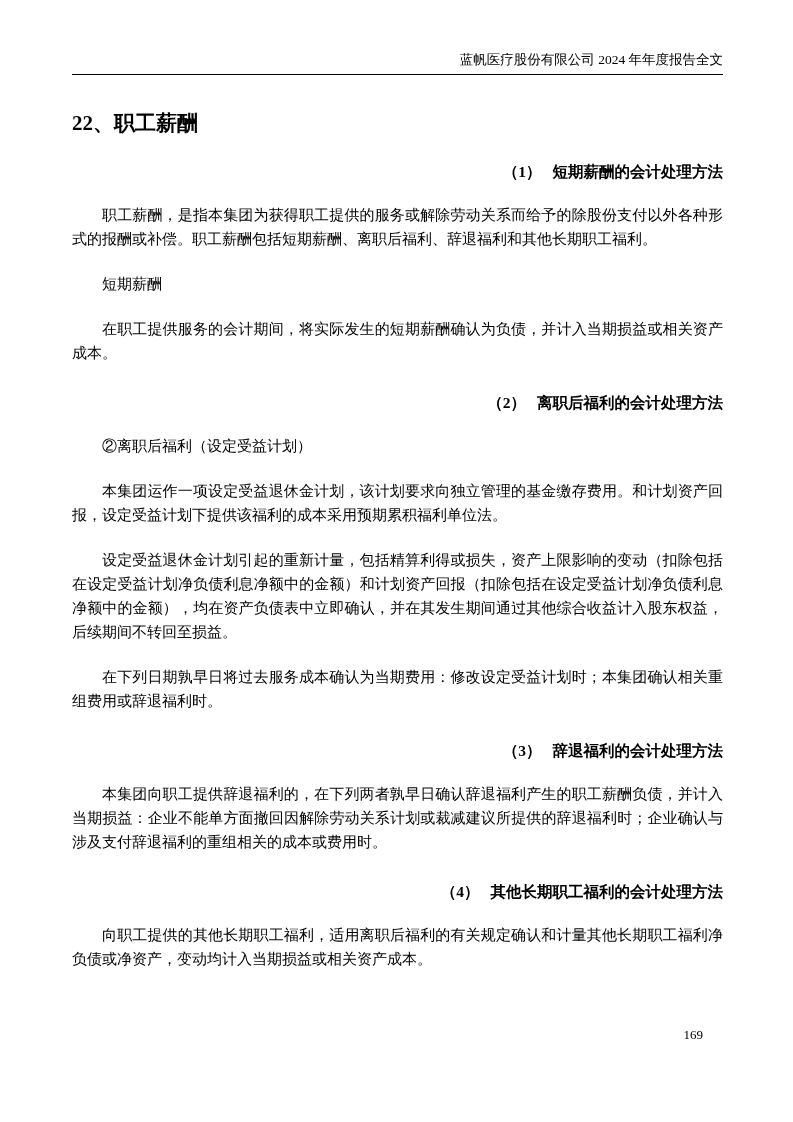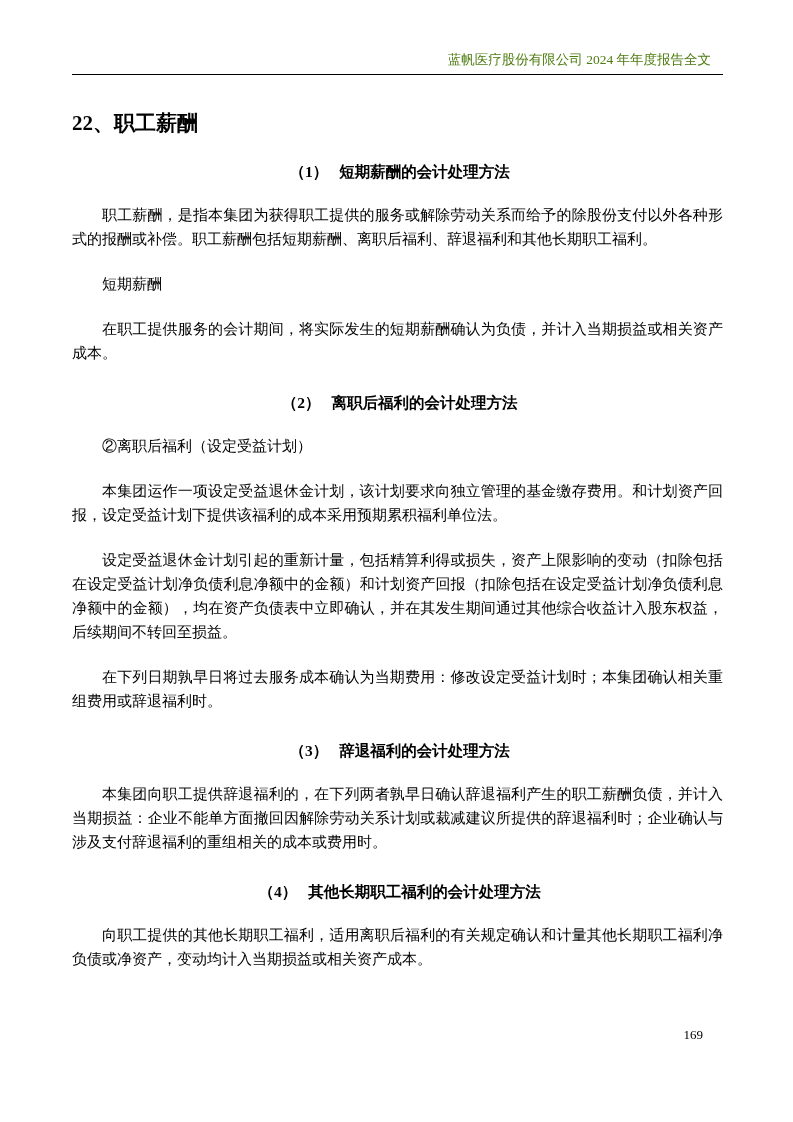--- a/index.html
+++ b/index.html
@@ -13,25 +13,25 @@
     height: 1122px;
     background: #ffffff;
     color: #000000;
     font-family: "Liberation Serif", "DejaVu Serif", serif;
     overflow: hidden;
   }
   .header {
     position: absolute;
     top: 51px;
     left: 72px;
-    right: 82px;
+    right: 70px;
     text-align: right;
     font-size: 13.5px;
     line-height: 17px;
-    color: #4d7c0f;
+    color: #000000;
   }
   .rule {
     position: absolute;
     top: 74px;
     left: 72px;
     right: 70px;
     border-top: 1px solid #000000;
     height: 0;
   }
   .content {
@@ -49,21 +49,21 @@
     margin: 26px 0 0 0;
     line-height: 22px;
     text-align: left;
   }
   .content h2 {
     font-size: 15.5px;
     font-weight: bold;
     margin: 27px 0 16px 0;
     padding-left: 4px;
     line-height: 21px;
-    text-align: center;
+    text-align: right;
   }
   .content h2 .hnum {
     margin-right: 11px;
   }
   .content p {
     margin: 21px 0;
     text-indent: 2em;
   }
   .footer {
     position: absolute;

